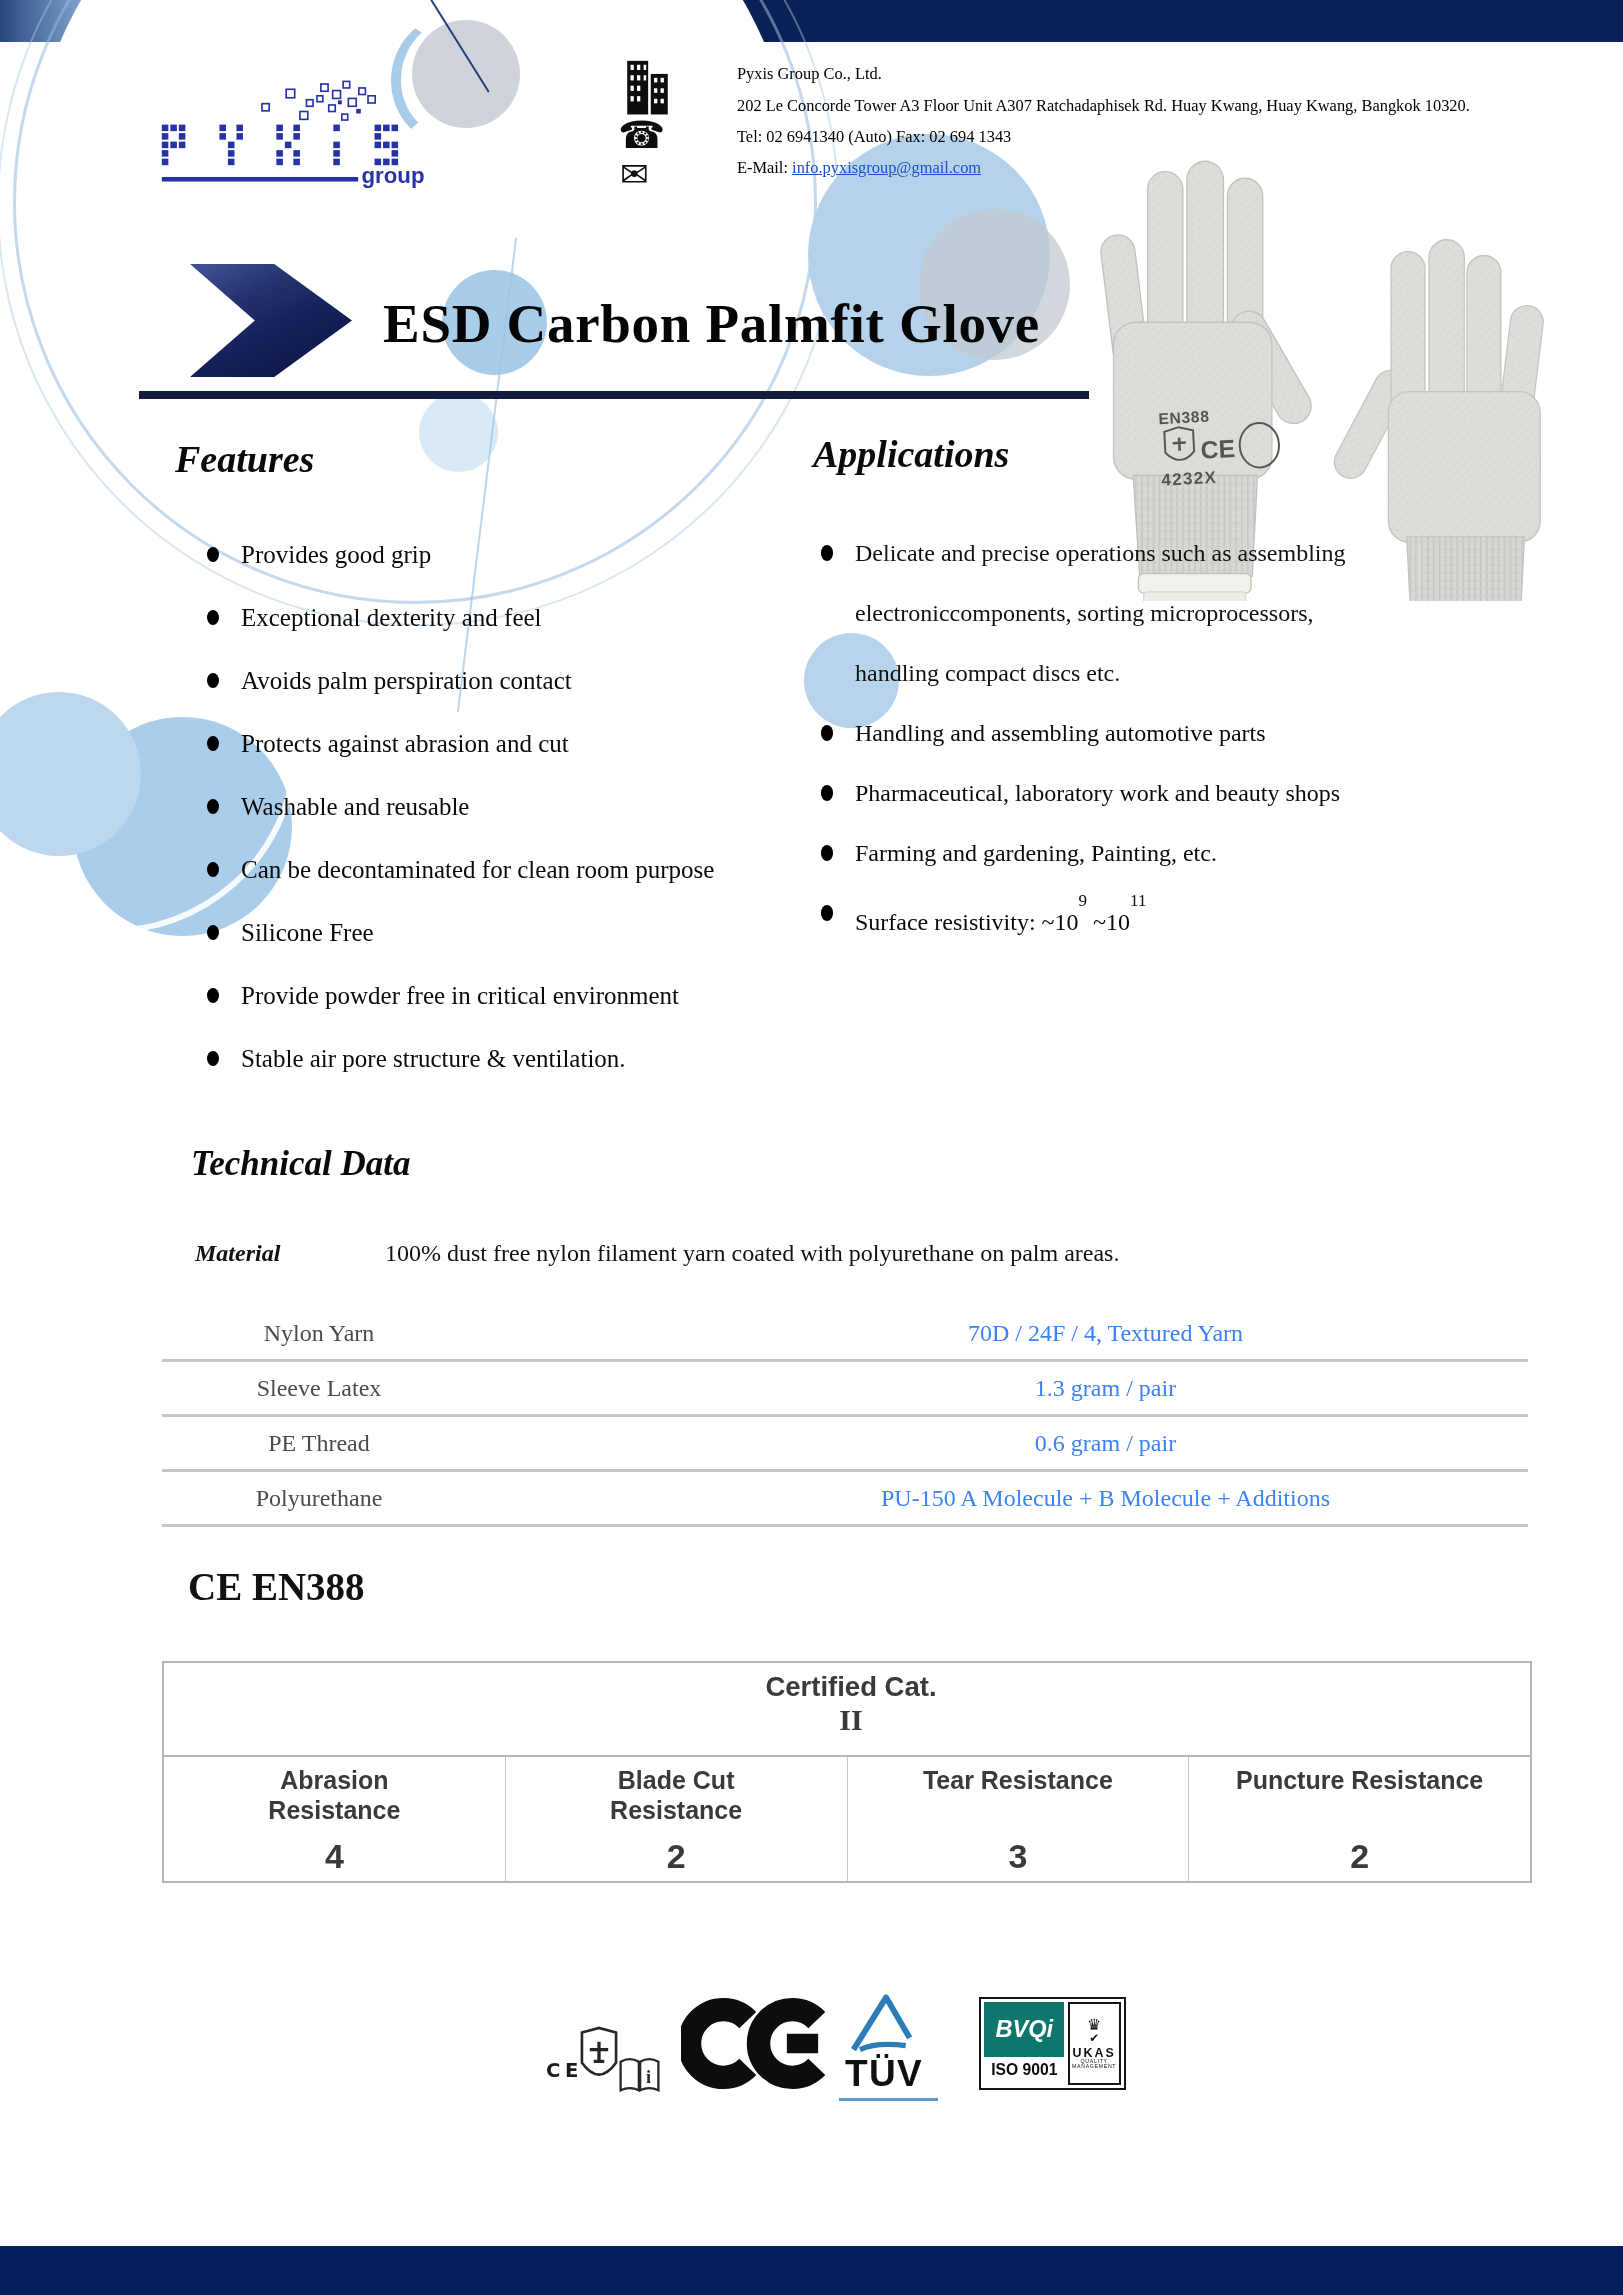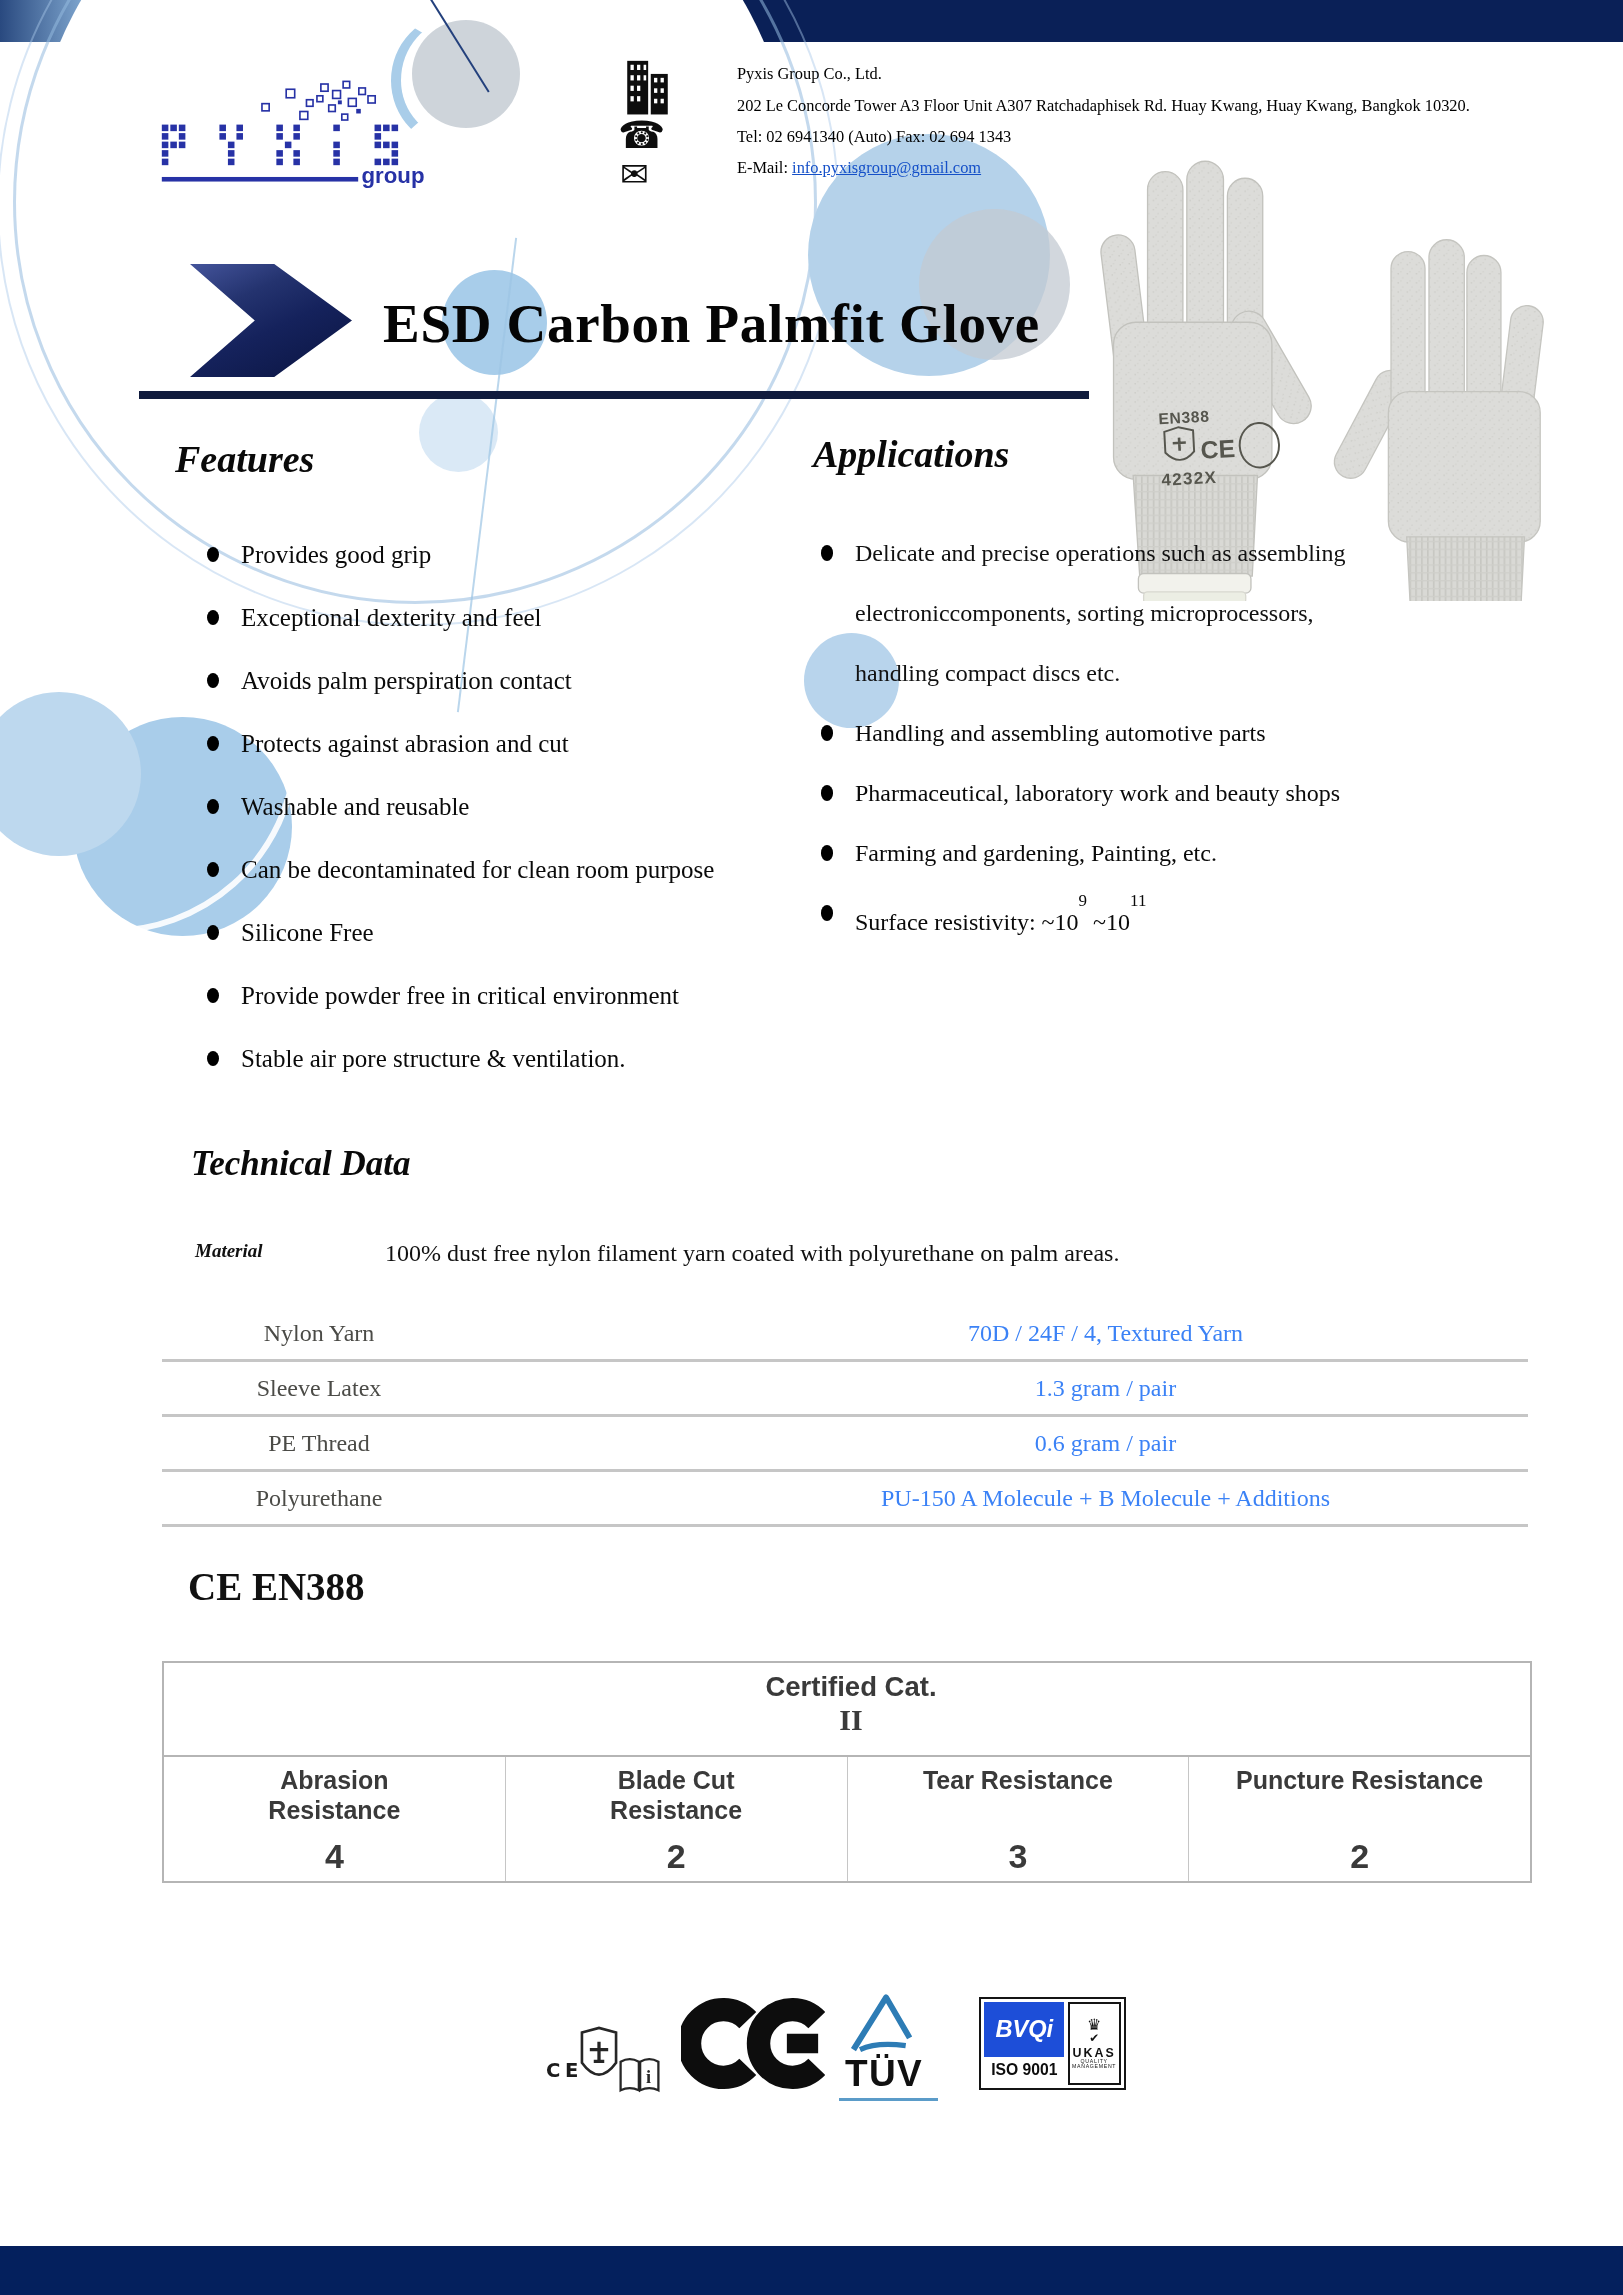--- a/index.html
+++ b/index.html
@@ -53,21 +53,21 @@
   .b-row-app{display:flex;align-items:center;height:60px;}
   .b-multi{display:flex;align-items:flex-start;}
   .bullet{flex:0 0 auto;width:12.4px;height:15.7px;border-radius:50%;background:#000;margin-right:21.6px;}
   .b-multi .bullet{margin-top:22px;}
   .b-text{font-size:25px;color:#0a0a0a;white-space:nowrap;}
   .b-text-app{font-size:24px;color:#0a0a0a;white-space:nowrap;}
   .app-lines span{display:block;line-height:60px;font-size:24px;white-space:nowrap;}
   sup.res{font-size:17px;vertical-align:23.6px;}
 
   
-  .mat-label{left:195px;top:1240px;font-size:19px;font-style:italic;font-weight:bold;z-index:10;}
+  .mat-label{left:195px;top:1240px;font-size:24px;font-style:italic;font-weight:bold;z-index:10;}
   .mat-value{left:385px;top:1240px;font-size:24px;z-index:10;white-space:nowrap;}
   .tech-table{left:162px;top:1307px;width:1366px;z-index:10;}
   .trow{display:flex;align-items:center;height:52px;border-bottom:3.3px solid #c6c6c6;}
   .tlabel{width:314px;text-align:center;font-size:24px;color:#4b4b47;}
   .tval{margin-left:auto;width:845px;text-align:center;font-size:24px;color:#3b82f6;}
 
   
   .cert-table{left:162px;top:1661px;width:1366px;border:2px solid #b5b5b5;background:#fff;z-index:10;
     font-family:"Liberation Sans",sans-serif;color:#3a3a3a;}
   .cert-head{height:92px;border-bottom:2px solid #b5b5b5;text-align:center;padding-left:8px;}
@@ -80,21 +80,21 @@
   .clabel span{display:block;font-size:25px;font-weight:bold;line-height:30px;}
   .cnum{font-size:34px;font-weight:bold;}
 
   
   .ce-small-txt{left:546px;top:2059px;font-family:"DejaVu Sans",sans-serif;font-size:19.6px;font-weight:bold;letter-spacing:4.6px;color:#1c1c1c;z-index:10;}
   .tuv-txt{left:845px;top:2053px;font-family:"Liberation Sans",sans-serif;font-size:37px;font-weight:bold;letter-spacing:1.3px;color:#101010;z-index:10;}
   .tuv-rule{left:839px;top:2098px;width:99px;height:3.3px;background:#5b9cc9;z-index:10;}
   .bvqi{left:979px;top:1997px;width:147px;height:93px;border:2.6px solid #141414;display:flex;padding:3.3px;gap:3.3px;
         font-family:"Liberation Sans",sans-serif;z-index:10;background:#fff;box-sizing:border-box;}
   .bvqi-left{width:80px;display:flex;flex-direction:column;}
-  .bvqi-black{background:#1d4ed8;color:#fff;height:55px;display:flex;align-items:center;justify-content:center;
+  .bvqi-black{background:#0f766e;color:#fff;height:55px;display:flex;align-items:center;justify-content:center;
         font-size:23.6px;font-weight:bold;font-style:italic;}
   .bvqi-iso{text-align:center;font-size:15.7px;font-weight:bold;color:#0d0d0d;margin-top:3.9px;}
   .ukas{flex:1;border:2px solid #141414;display:flex;flex-direction:column;align-items:center;justify-content:center;line-height:1;}
   .ukas .crown{font-size:15.7px;font-family:"DejaVu Sans",sans-serif;}
   .ukas .check{font-size:11.8px;font-family:"DejaVu Sans",sans-serif;}
   .ukas .name{font-size:12.4px;font-weight:bold;letter-spacing:2px;margin-top:2px;}
   .ukas .sub{font-size:5.2px;letter-spacing:0.7px;}
 
   .bottom-bar{left:0;top:2246px;width:1623px;height:50px;background:#04205d;z-index:10;}
 </style>

